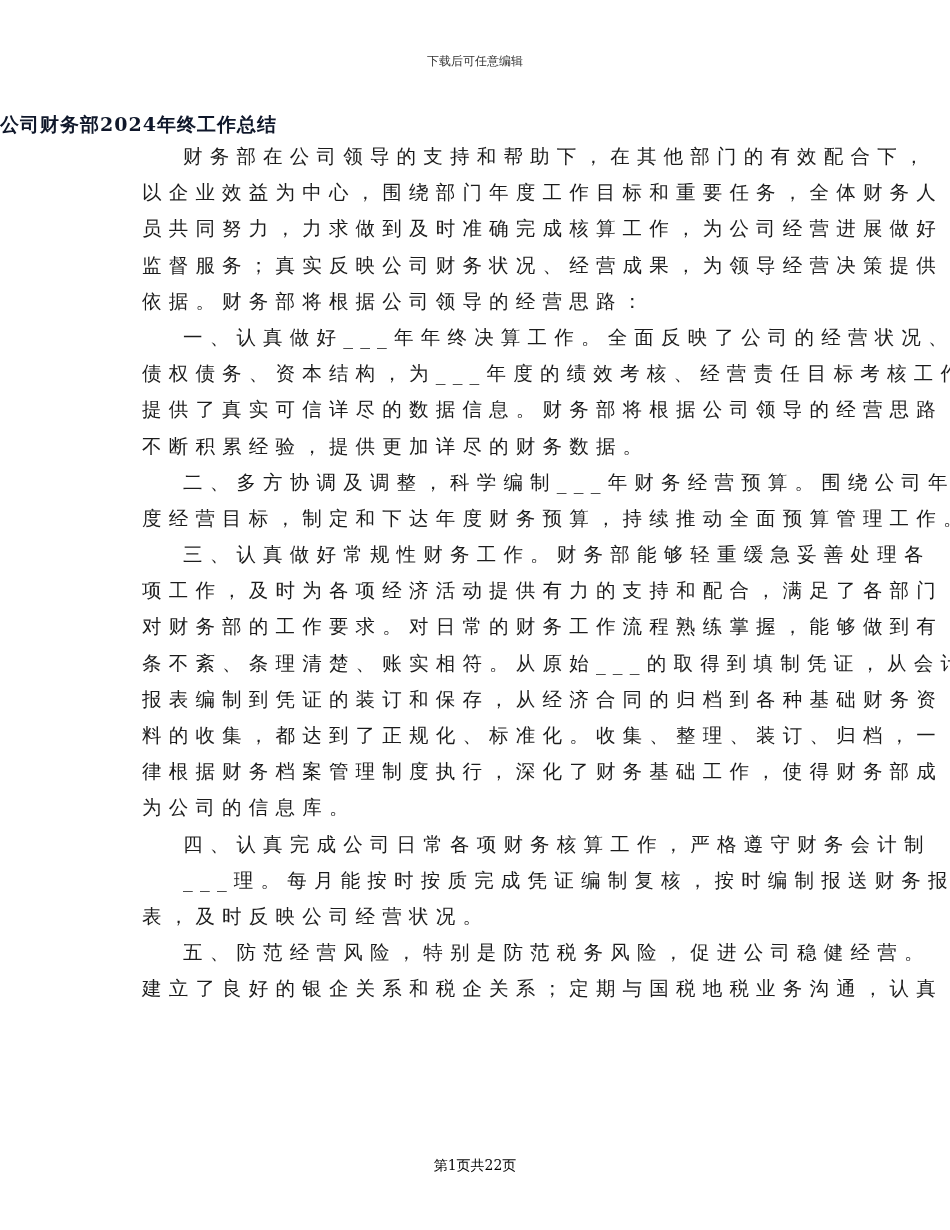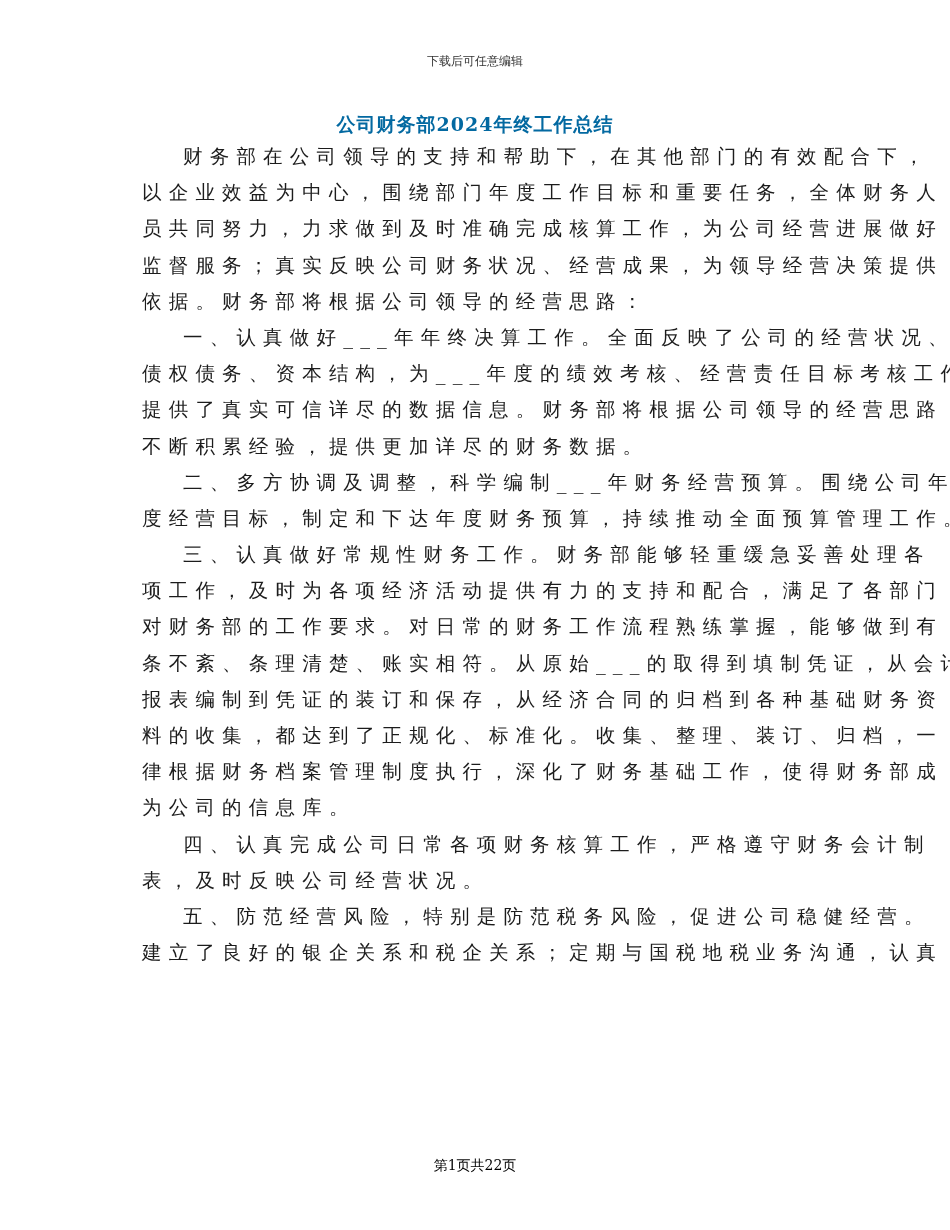--- a/index.html
+++ b/index.html
@@ -1,21 +1,21 @@
 <!DOCTYPE html>
 <html><head>
 <meta charset="utf-8">
 <style>
   html, body { margin: 0; padding: 0; background: #ffffff; }
   body { width: 950px; height: 1230px; position: relative; overflow: hidden;
          font-family: "DejaVu Serif", "Liberation Serif", serif; color: #1a1a1a; }
   .header-note { position: absolute; top: 53px; left: 0; width: 950px; text-align: center;
                  font-size: 12px; color: #333; }
-  .title { position: absolute; top: 112px; left: 0; width: 950px; text-align: center;
-           font-size: 19px; font-weight: bold; color: #0369a1; letter-spacing: 1px; }
+  .title { position: absolute; top: 112px; left: 0; width: 950px; text-align: left;
+           font-size: 19px; font-weight: bold; color: #0f172a; letter-spacing: 1px; }
   .body { position: absolute; top: 139px; left: 142px; width: 660px; }
   .line { height: 36.2px; line-height: 36.2px; font-size: 19.5px; white-space: nowrap;
           letter-spacing: 7.2px; color: #1c1c1c; }
   .line.indent { padding-left: 41px; }
   .footer { position: absolute; top: 1157px; left: 0; width: 950px; text-align: center;
             font-size: 14px; color: #000000; }
 </style>
 </head>
 <body>
 
@@ -37,18 +37,19 @@
   <div class="line">度经营目标，制定和下达年度财务预算，持续推动全面预算管理工作。</div>
   <div class="line indent">三、认真做好常规性财务工作。财务部能够轻重缓急妥善处理各</div>
   <div class="line">项工作，及时为各项经济活动提供有力的支持和配合，满足了各部门</div>
   <div class="line">对财务部的工作要求。对日常的财务工作流程熟练掌握，能够做到有</div>
   <div class="line">条不紊、条理清楚、账实相符。从原始___的取得到填制凭证，从会计</div>
   <div class="line">报表编制到凭证的装订和保存，从经济合同的归档到各种基础财务资</div>
   <div class="line">料的收集，都达到了正规化、标准化。收集、整理、装订、归档，一</div>
   <div class="line">律根据财务档案管理制度执行，深化了财务基础工作，使得财务部成</div>
   <div class="line">为公司的信息库。</div>
   <div class="line indent">四、认真完成公司日常各项财务核算工作，严格遵守财务会计制</div>
+  <div class="line indent">___理。每月能按时按质完成凭证编制复核，按时编制报送财务报</div>
   <div class="line">表，及时反映公司经营状况。</div>
   <div class="line indent">五、防范经营风险，特别是防范税务风险，促进公司稳健经营。</div>
   <div class="line">建立了良好的银企关系和税企关系；定期与国税地税业务沟通，认真</div>
 </div>
 
 <div class="footer">第1页共22页</div>
 
 </body></html>

